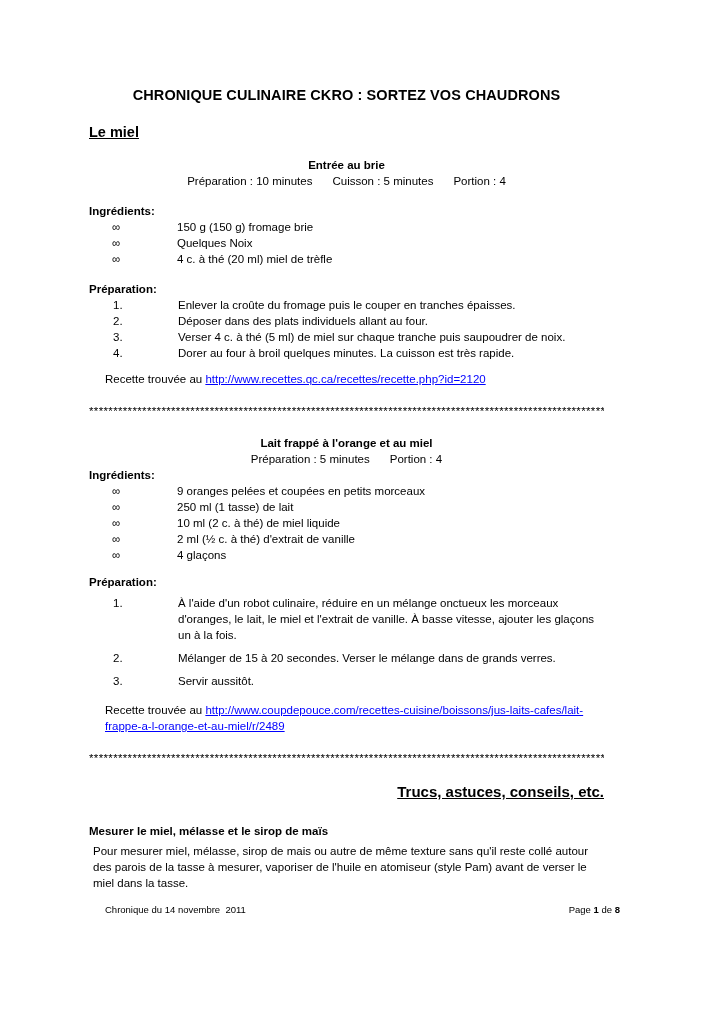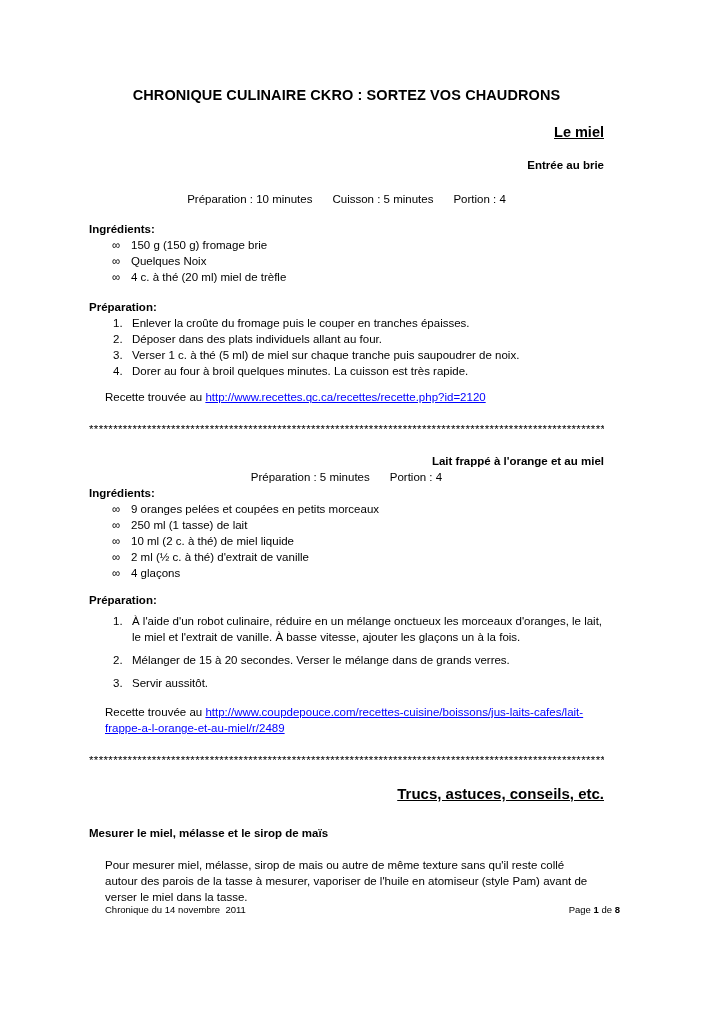--- a/index.html
+++ b/index.html
@@ -22,67 +22,67 @@
     font-size: 11.5px;
     line-height: 16px;
   }
   .doc-title {
     font-size: 14.5px; font-weight: bold;
     text-align: center; line-height: 19px;
     letter-spacing: 0.1px;
   }
   .doc-subtitle {
     font-size: 14.5px; font-weight: bold;
-    text-align: right; line-height: 19px;
+    text-align: left; line-height: 19px;
     text-decoration: underline;
     margin-top: 18px;
   }
-  .recipe-name { font-weight: bold; text-align: right; }
+  .recipe-name { font-weight: bold; text-align: center; }
   .meta { display: flex; justify-content: center; gap: 20px; }
   .label { font-weight: bold; }
   .li { display: flex; }
   .marker { flex: 0 0 19px; margin-left: 23px; }
   .num    { flex: 0 0 19px; margin-left: 24px; }
-  .txt { flex: 1 1 auto; }
+  .txt { flex: 1 1 auto; margin-left: 46px; }
   .source a, a.link {
     color: #0000ff;
     text-decoration: underline;
     cursor: pointer;
     word-break: break-word;
   }
   .sep {
     white-space: nowrap;
     overflow: hidden;
     letter-spacing: 0.35px;
   }
   .tips-heading {
     font-size: 15px; font-weight: bold;
     text-align: right; line-height: 20px;
     text-decoration: underline;
   }
-  .tip-body { margin: 16px; }
+  .tip-body { margin: 4px; }
   .footer {
     position: absolute;
     top: 903px; left: 105px; right: 104px;
     display: flex; justify-content: space-between;
     font-size: 9.5px; line-height: 13px; gap: 44px;
   }
   .footer .left { white-space: pre; }
   .footer b { font-weight: bold; }
   .mt0  { margin-top: 16px; }
   .mt5  { margin-top: 5px; }
   .mt7  { margin-top: 7px; }
   .mt10 { margin-top: 10px; }
   .mt11 { margin-top: 11px; }
   .mt12 { margin-top: 12px; }
   .mt13 { margin-top: 13px; }
   .mt14 { margin-top: 14px; }
   .mt15 { margin-top: 15px; }
   .mt16 { margin-top: 0; }
-  .mt18 { margin-top: 18px; }
+  .mt18 { margin-top: 0; }
   .mt21 { margin-top: 21px; }
   p { margin: 16px; }
 </style>
 </head>
 <body>
 
 <div class="page">
   <div class="content">
 
     <div class="doc-title">CHRONIQUE CULINAIRE CKRO : SORTEZ VOS CHAUDRONS</div>
@@ -118,21 +118,21 @@
         <div class="li">
           <span class="num">1.</span>
           <span class="txt">Enlever la croûte du fromage puis le couper en tranches épaisses.</span>
         </div>
         <div class="li">
           <span class="num">2.</span>
           <span class="txt">Déposer dans des plats individuels allant au four.</span>
         </div>
         <div class="li">
           <span class="num">3.</span>
-          <span class="txt">Verser 1 c. à thé (5 ml) de miel sur chaque tranche puis saupoudrer de noix.</span>
+          <span class="txt">Verser 4 c. à thé (5 ml) de miel sur chaque tranche puis saupoudrer de noix.</span>
         </div>
         <div class="li">
           <span class="num">4.</span>
           <span class="txt">Dorer au four à broil quelques minutes. La cuisson est très rapide.</span>
         </div>
       </div>
 
       <p class="source mt10"><span>Recette trouvée au </span><a class="link" href="#">http://www.recettes.qc.ca/recettes/recette.php?id=2120</a></p>
     </section>
 

